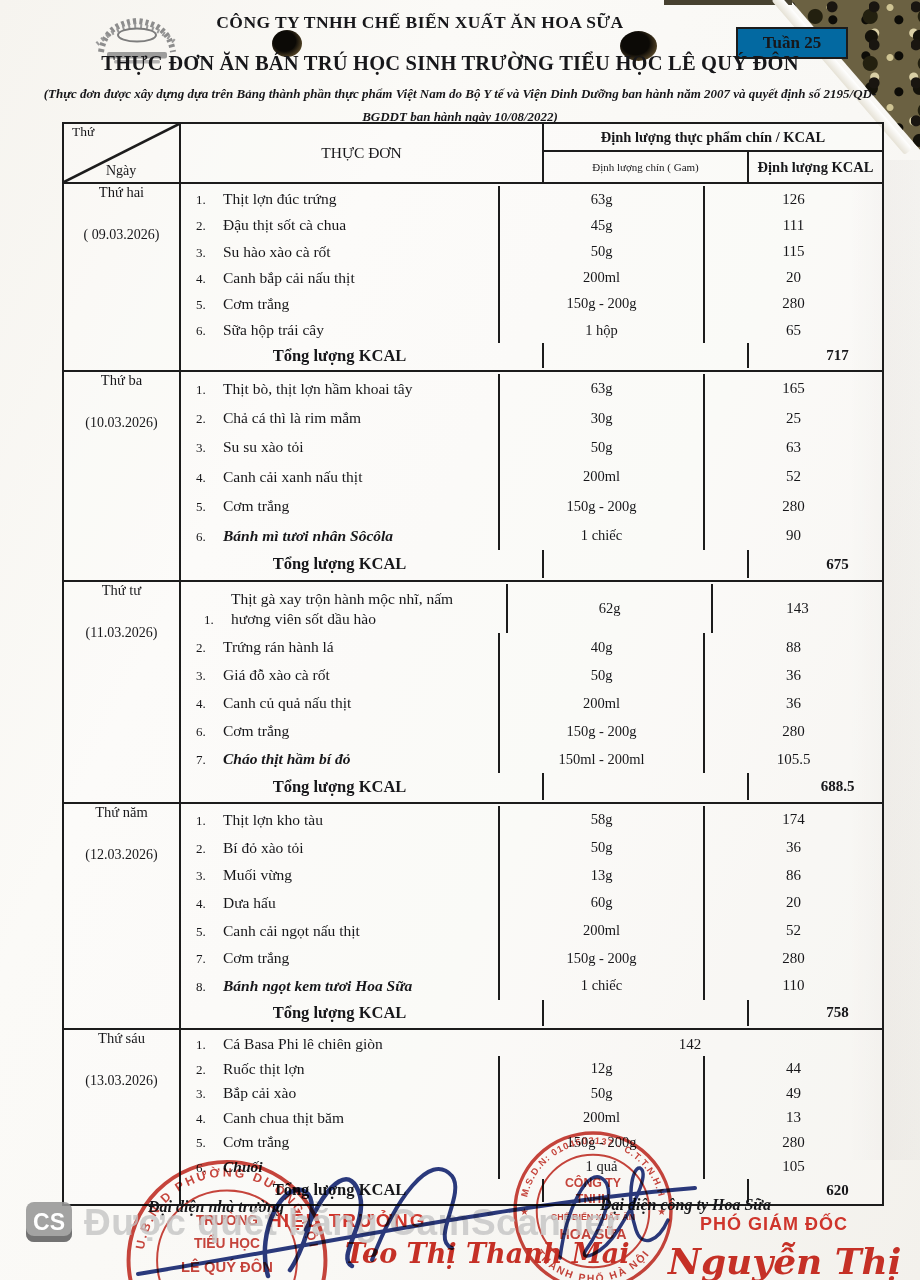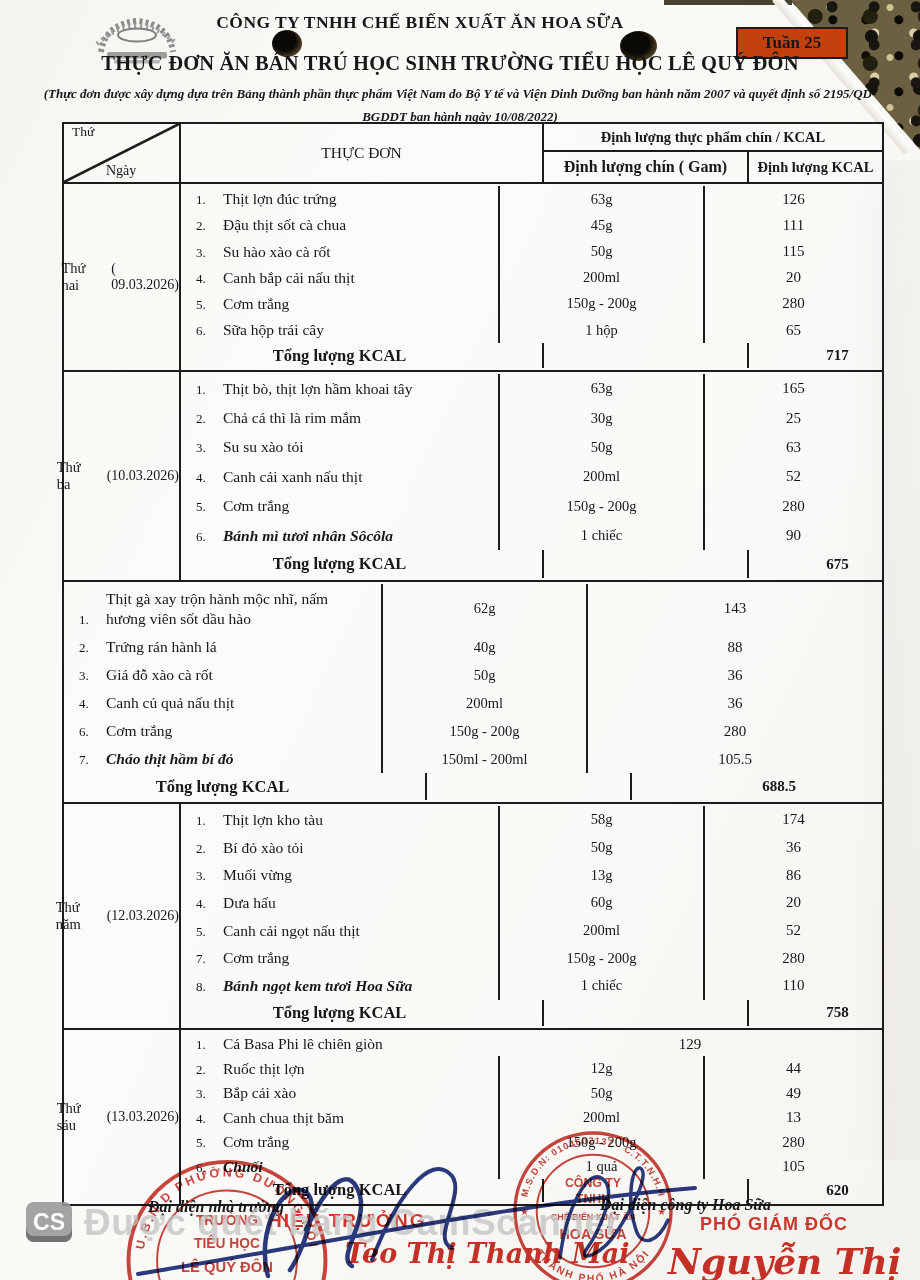--- a/index.html
+++ b/index.html
@@ -33,51 +33,51 @@
   .hole.h1{left:272px;top:30px;width:30px;height:27px;}
   .hole.h2{left:620px;top:31px;width:37px;height:30px;}
   .wrinkle{position:absolute;right:0;top:160px;width:70px;height:1000px;z-index:1;
     background:linear-gradient(90deg,rgba(0,0,0,0) 0%,rgba(120,100,100,0.05) 55%,rgba(0,0,0,0.02) 100%);}
   
   .company{position:absolute;left:40px;top:12px;width:760px;text-align:center;
     font-weight:bold;font-size:17.5px;letter-spacing:.4px;z-index:4;}
   .logo{position:absolute;left:86px;top:12px;width:102px;height:54px;z-index:4;}
   .week-badge{position:absolute;left:736px;top:27px;width:108px;height:28px;z-index:4;
     border:2px solid #1c1c1c;display:flex;align-items:center;justify-content:center;
-    font-weight:bold;font-size:17px;background:#c2410c;}
+    font-weight:bold;font-size:17px;background:#0369a1;}
   .doc-title{position:absolute;left:10px;top:52px;width:880px;text-align:center;
     font-weight:bold;font-size:20.5px;letter-spacing:.2px;z-index:4;}
   .doc-subtitle{position:absolute;left:22px;top:82px;width:876px;text-align:center;
     font-weight:bold;font-style:italic;font-size:13px;line-height:23px;z-index:4;}
   
   .menu-table{position:absolute;left:62px;top:122px;width:818px;z-index:4;
     border:2.5px solid #1c1c1c;background:rgba(255,255,255,0.25);}
   .thead{display:flex;height:58px;gap:22px;}
   .corner{width:115px;flex:none;border-right:2.5px solid #1c1c1c;position:relative;}
   .corner svg{position:absolute;left:0;top:0;width:100%;height:100%;}
   .corner .t1{position:absolute;left:8px;top:0px;font-size:13.5px;}
   .corner .t2{position:absolute;left:42px;bottom:3px;font-size:14px;}
   .th-menu{width:317px;flex:none;display:flex;align-items:center;justify-content:center;
     font-weight:normal;font-size:15.5px;}
   .th-group{flex:1;display:flex;flex-direction:column;border-left:2.5px solid #1c1c1c;}
   .th-group-top{flex:1;display:flex;align-items:center;justify-content:center;
     font-weight:bold;font-size:14.5px;border-bottom:2.5px solid #1c1c1c;}
   .th-group-bottom{flex:1.12;display:flex;}
   .th-qty{width:203px;flex:none;display:flex;align-items:center;justify-content:center;
-    font-weight:bold;font-size:16px;border-right:2.5px solid #1c1c1c;}
+    font-weight:normal;font-size:11px;border-right:2.5px solid #1c1c1c;}
   .th-kcal{flex:1;display:flex;align-items:center;justify-content:center;
     font-weight:bold;font-size:14.5px;}
   .sec{display:flex;border-top:2.5px solid #1c1c1c;}
   .day-cell{width:115px;flex:none;border-right:2.5px solid #1c1c1c;display:flex;
-    flex-direction:row;align-items:center;justify-content:flex-end;gap:26px;}
+    flex-direction:column;align-items:center;justify-content:flex-start;gap:26px;}
   .day-name{font-size:14.5px;}
   .day-date{font-size:14px;}
   .day-rows{flex:1;display:flex;flex-direction:column;padding:2px 0;}
   .row{flex:1;display:flex;min-height:0;}
-  .row.dbl{flex:1.75;}
+  .row.dbl{flex:1.75;margin-left:8px;}
   .row.total-r{flex:0.95;gap:44px;}
   .c-menu{width:317px;flex:none;display:flex;flex-direction:column;justify-content:center;
     padding-left:15px;box-sizing:border-box;}
   .ml{display:flex;align-items:baseline;line-height:1.28;}
   .no{width:27px;flex:none;font-size:13px;}
   .nm{font-size:15.5px;}
   .nm.dessert{font-weight:bold;font-style:italic;}
   .c-qty{width:203px;flex:none;display:flex;align-items:center;justify-content:center;
     font-size:14.5px;border-left:2.5px solid #1c1c1c;border-right:2.5px solid #1c1c1c;}
   .c-kcal{flex:1;display:flex;align-items:center;justify-content:center;font-size:15px;}
@@ -295,20 +295,24 @@
           <div class="row total-r">
             <div class="c-menu total-cell">
               <span class="total-label">Tổng lượng KCAL</span>
             </div>
             <div class="c-qty"></div>
             <div class="c-kcal total-val">675</div>
           </div>
         </div>
       </div>
       <div class="sec" style="height: 220px;">
+        <div class="day-cell">
+          <div class="day-name">Thứ tư</div>
+          <div class="day-date">(11.03.2026)</div>
+        </div>
         <div class="day-rows">
           <div class="row dbl">
             <div class="c-menu">
               <div class="ml">
                 <span class="no"></span>
                 <span class="nm">Thịt gà xay trộn hành mộc nhĩ, nấm</span>
               </div>
               <div class="ml">
                 <span class="no">1.</span>
                 <span class="nm">hương viên sốt dầu hào</span>
@@ -467,21 +471,21 @@
           <div class="day-date">(13.03.2026)</div>
         </div>
         <div class="day-rows">
           <div class="row">
             <div class="c-menu">
               <div class="ml">
                 <span class="no">1.</span>
                 <span class="nm">Cá Basa Phi lê chiên giòn</span>
               </div>
             </div>
-            <div class="c-kcal">129</div>
+            <div class="c-kcal">142</div>
           </div>
           <div class="row">
             <div class="c-menu">
               <div class="ml">
                 <span class="no">2.</span>
                 <span class="nm">Ruốc thịt lợn</span>
               </div>
             </div>
             <div class="c-qty">12g</div>
             <div class="c-kcal">44</div>

